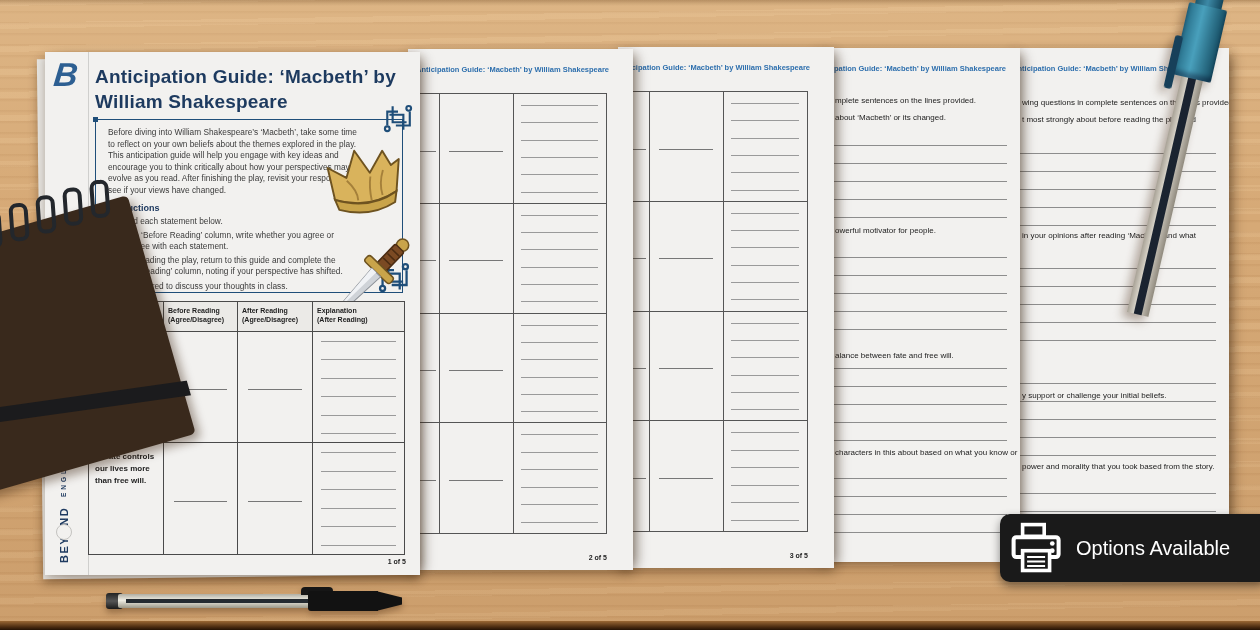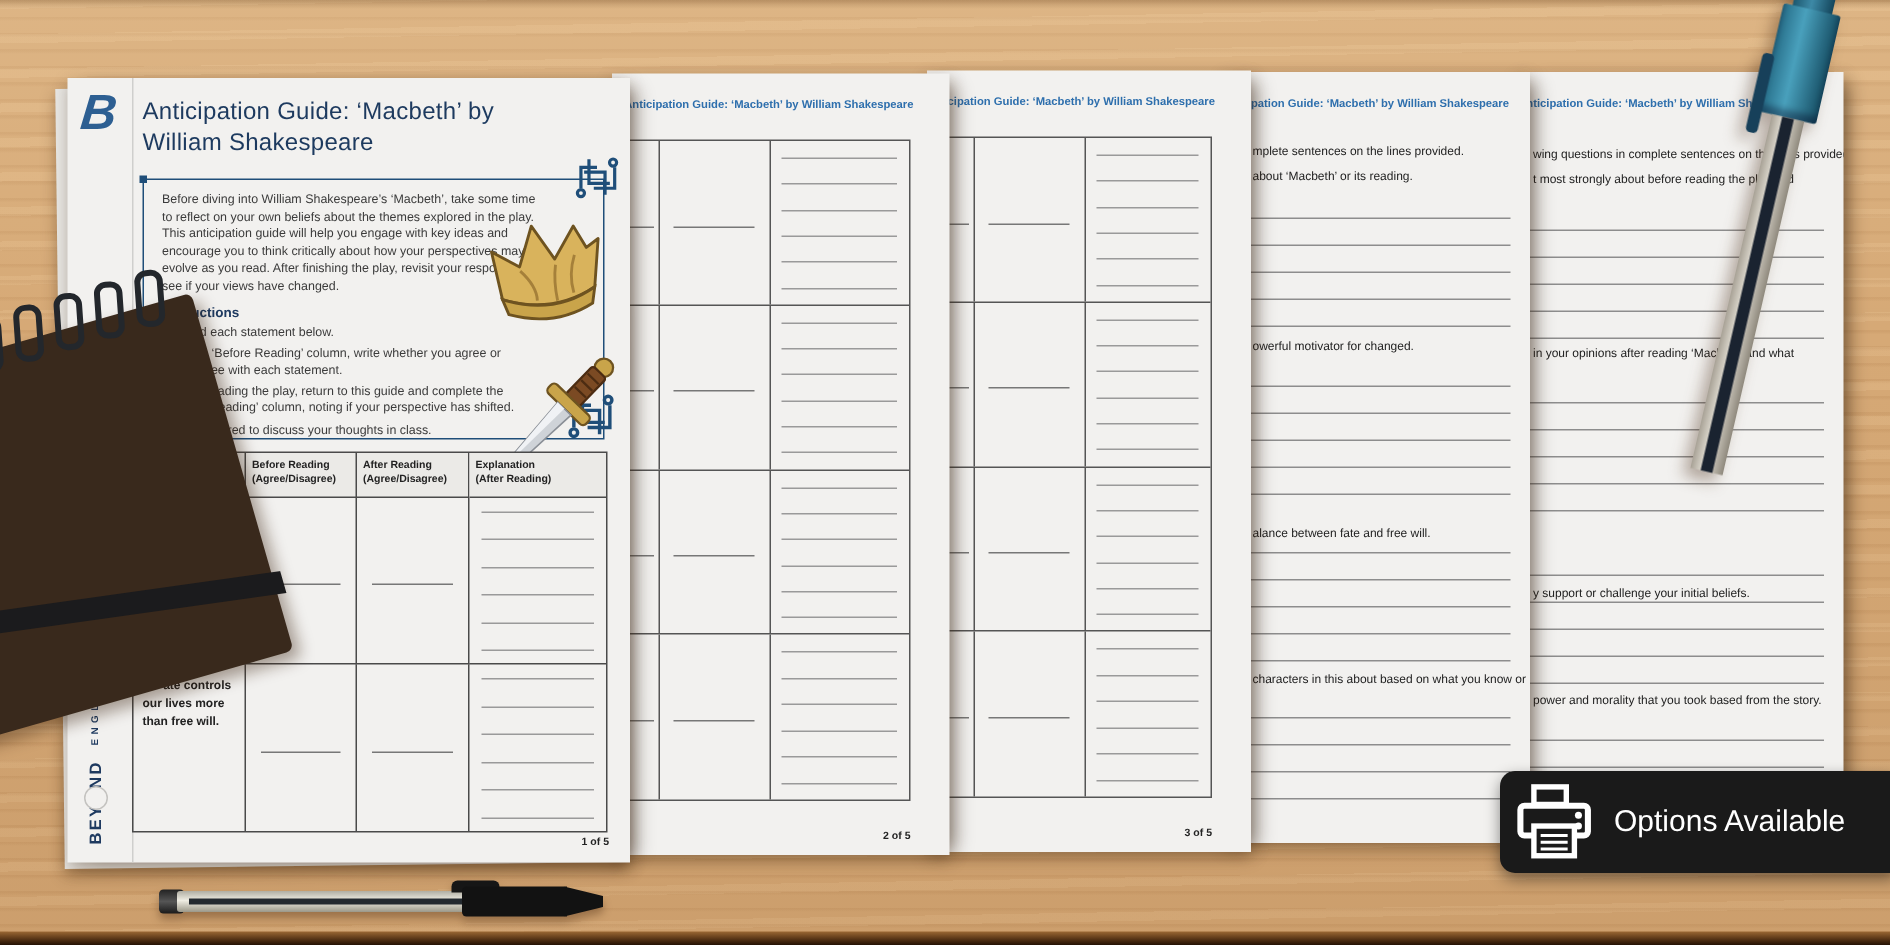--- a/index.html
+++ b/index.html
@@ -36,21 +36,21 @@
   .p1-margin-line{position:absolute;left:43px;top:0;bottom:0;width:1px;background:#cfcfcd;}
   .p1-logo{position:absolute;left:9px;top:4px;font:italic bold 33px "Liberation Sans",sans-serif;
     color:#2d5f92;transform:skewX(-6deg);}
   .p1-vert{position:absolute;left:10px;bottom:12px;writing-mode:vertical-rl;transform:rotate(180deg);
     color:#1e3a60;}
   .p1-vert .b1{font-weight:bold;font-size:11px;letter-spacing:1.5px;}
   .p1-vert .b2{font-size:6.5px;letter-spacing:3px;padding-inline-start:10px;font-weight:bold;}
   .hole{position:absolute;width:14px;height:14px;border-radius:50%;
     border:1px solid #c4c3c0;background:#f2f1ef;}
   .p1-title{position:absolute;left:50px;top:12px;width:312px;
-    font-size:16px;font-weight:normal;line-height:1.32;color:#1d3a5f;letter-spacing:.2px;}
+    font-size:19px;font-weight:bold;line-height:1.32;color:#1d3a5f;letter-spacing:.2px;}
   .p1-box{position:absolute;left:50px;top:67px;width:308px;height:174px;
     border:1.5px solid #1f4e79;box-sizing:border-box;padding:7px 10px 4px 12px;}
   .p1-box::before,.p1-box::after{content:"";position:absolute;width:5px;height:5px;background:#1f4e79;}
   .p1-box::before{left:-3px;top:-3px;} .p1-box::after{left:-3px;bottom:-3px;}
   .p1-intro{width:256px;font-size:8.3px;line-height:1.4;color:#3b3b3b;margin:0 0 6px 0;}
   .p1-insth{font-size:9px;font-weight:bold;color:#1e3a60;margin:0 0 3px 0;}
   .p1-instr{list-style:none;margin:0;padding:0;width:242px;}
   .p1-instr li{font-size:8.3px;line-height:1.35;color:#3b3b3b;margin:0 0 3px 0;padding-left:10px;position:relative;}
   .p1-instr li::before{content:"•";position:absolute;left:2px;top:0;color:#3b3b3b;}
   .knot{position:absolute;}
@@ -168,29 +168,29 @@
     <div class="frag" style="top:414px;">power and morality that you took based from the story.</div>
     <div class="lineblock" style="top:428px;">
         <div class="qline"></div>
         <div class="qline"></div>
       </div>
   </div>
 
   <div class="sheet" id="page4">
     <div class="small-header">Anticipation Guide: ‘Macbeth’ by William Shakespeare</div>
     <div class="frag" style="top:48px;">mplete sentences on the lines provided.</div>
-    <div class="frag" style="top:65px;">about ‘Macbeth’ or its reading.</div>
+    <div class="frag" style="top:65px;">about ‘Macbeth’ or its changed.</div>
     <div class="lineblock" style="top:80px;">
         <div class="qline"></div>
         <div class="qline"></div>
         <div class="qline"></div>
         <div class="qline"></div>
         <div class="qline"></div>
       </div>
-    <div class="frag" style="top:178px;">owerful motivator for changed.</div>
+    <div class="frag" style="top:178px;">owerful motivator for people.</div>
     <div class="lineblock" style="top:192px;">
         <div class="qline"></div>
         <div class="qline"></div>
         <div class="qline"></div>
         <div class="qline"></div>
         <div class="qline"></div>
       </div>
     <div class="frag" style="top:303px;">alance between fate and free will.</div>
     <div class="lineblock" style="top:303px;">
         <div class="qline"></div>

